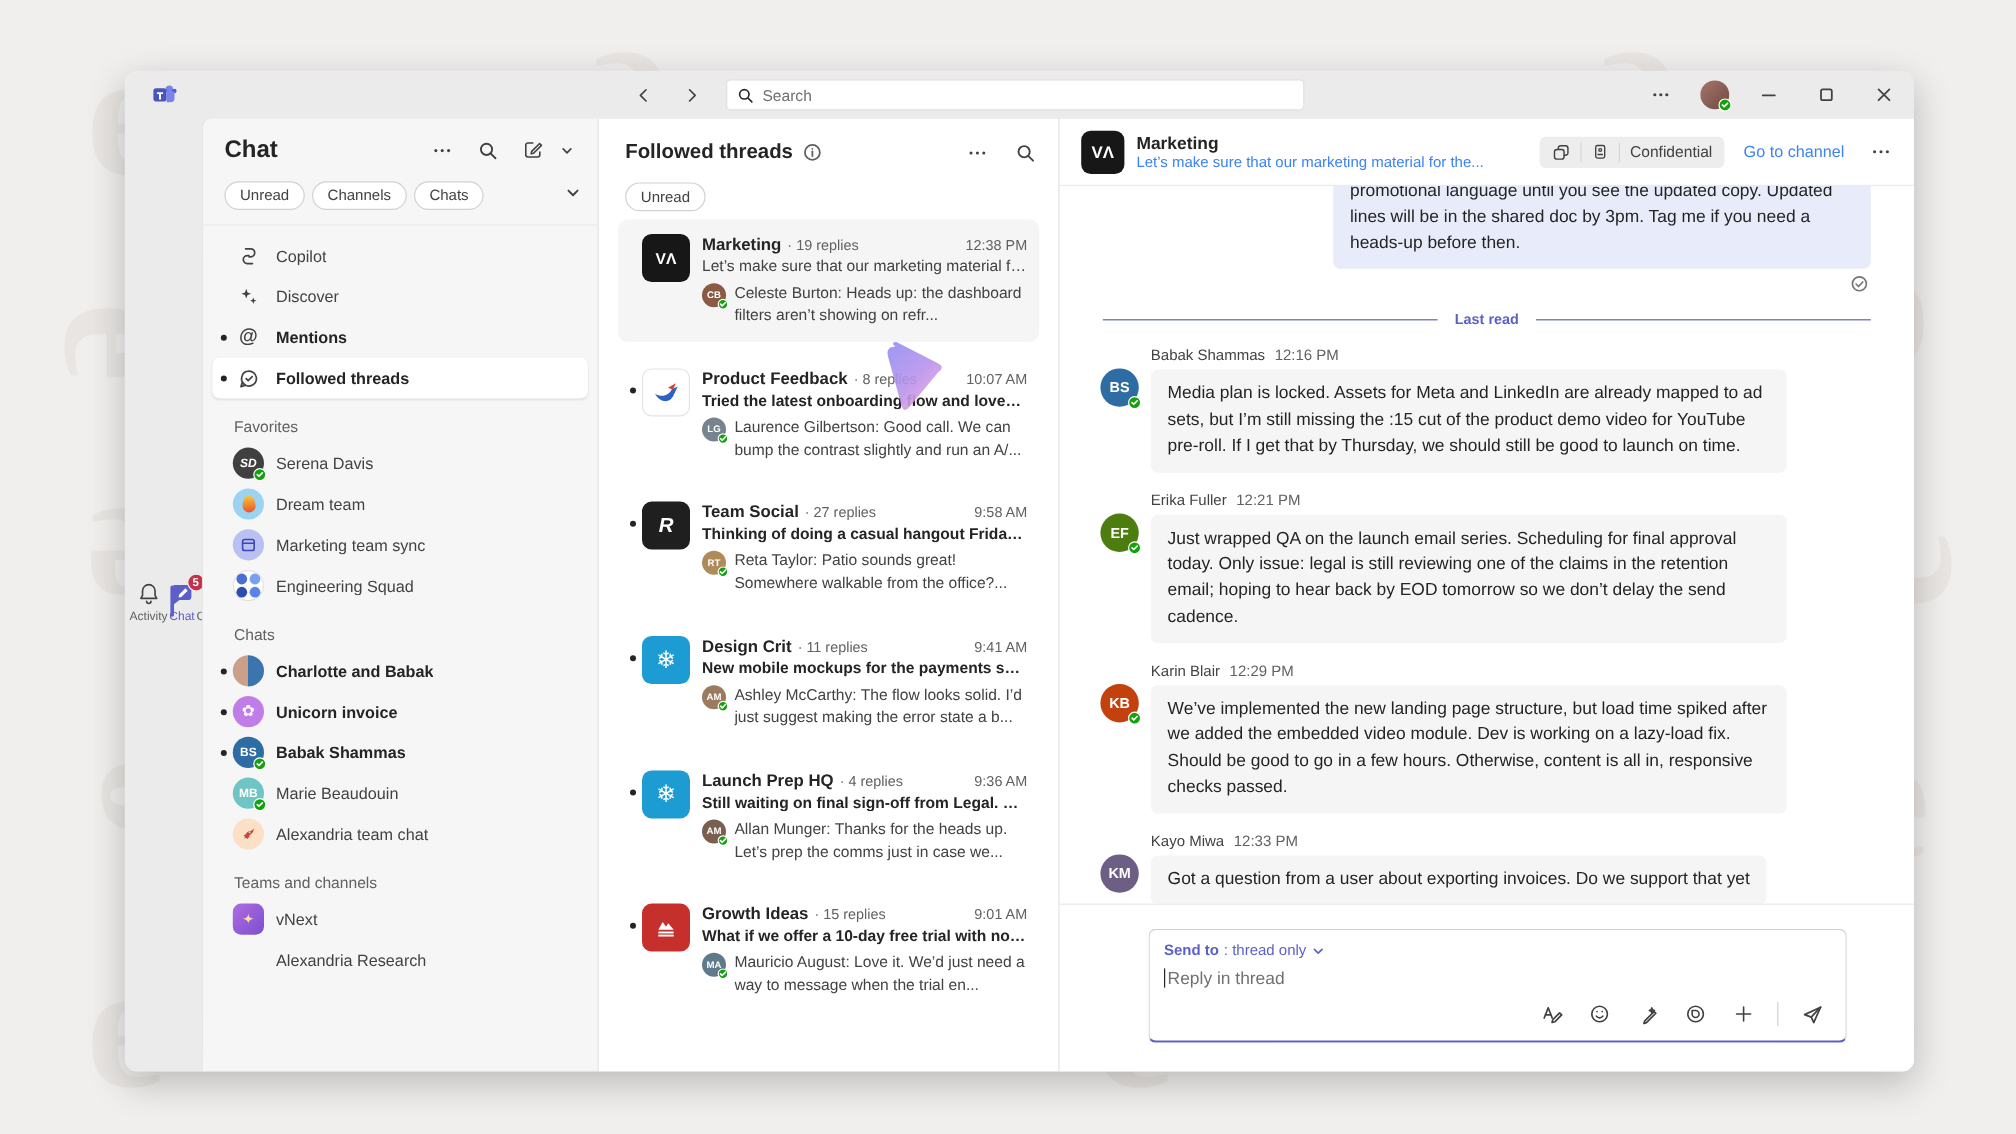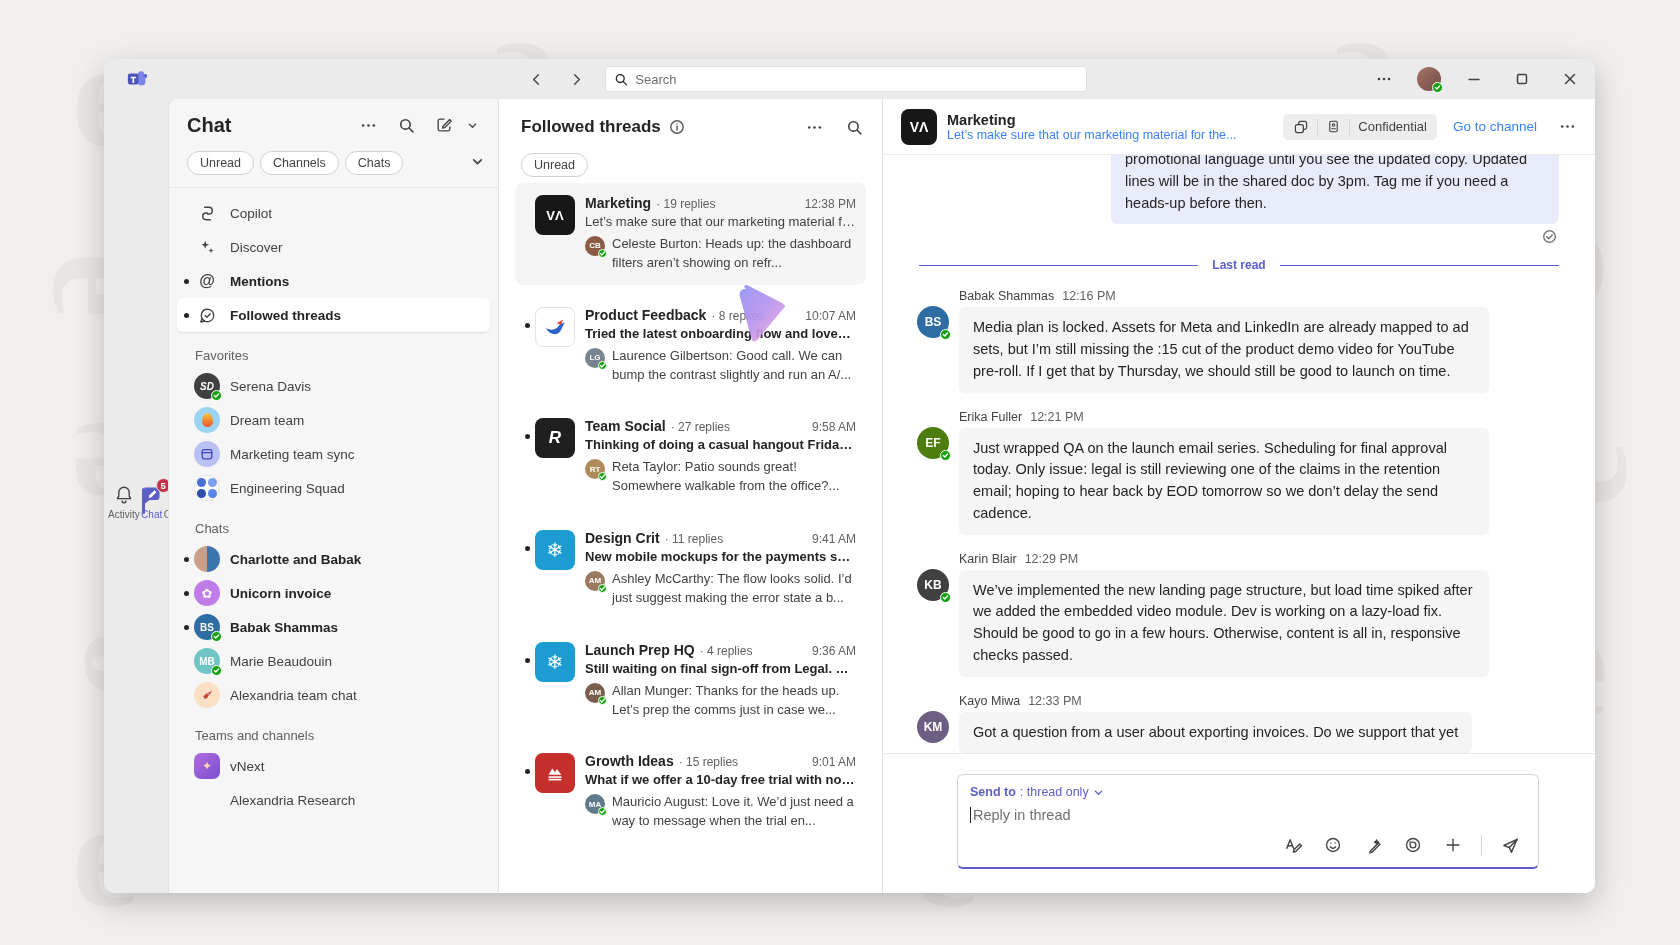--- a/index.html
+++ b/index.html
@@ -803,21 +803,21 @@
               </svg>
             </span>
           </span>
         <div class="mcol">
           <div><span class="mname">Erika Fuller</span><span class="mtime">12:21 PM</span></div>
           <div class="mbubble">Just wrapped QA on the launch email series. Scheduling for final approval today. Only issue: legal is still reviewing one of the claims in the retention email; hoping to hear back by EOD tomorrow so we don’t delay the send cadence.</div>
         </div>
       </div>
 
       <div class="msg">
-        <span class="mav" style="background: #404040;">
+        <span class="mav" style="background: #c2410c;">
             <span>KB</span>
             <span class="pcheck">
               <svg class="st" viewBox="0 0 10 10" style="stroke:#fff;stroke-width:2">
                 <polyline points="2 5 4 7 8 3"></polyline>
               </svg>
             </span>
           </span>
         <div class="mcol">
           <div><span class="mname">Karin Blair</span><span class="mtime">12:29 PM</span></div>
           <div class="mbubble">We’ve implemented the new landing page structure, but load time spiked after we added the embedded video module. Dev is working on a lazy-load fix. Should be good to go in a few hours. Otherwise, content is all in, responsive checks passed.</div>

